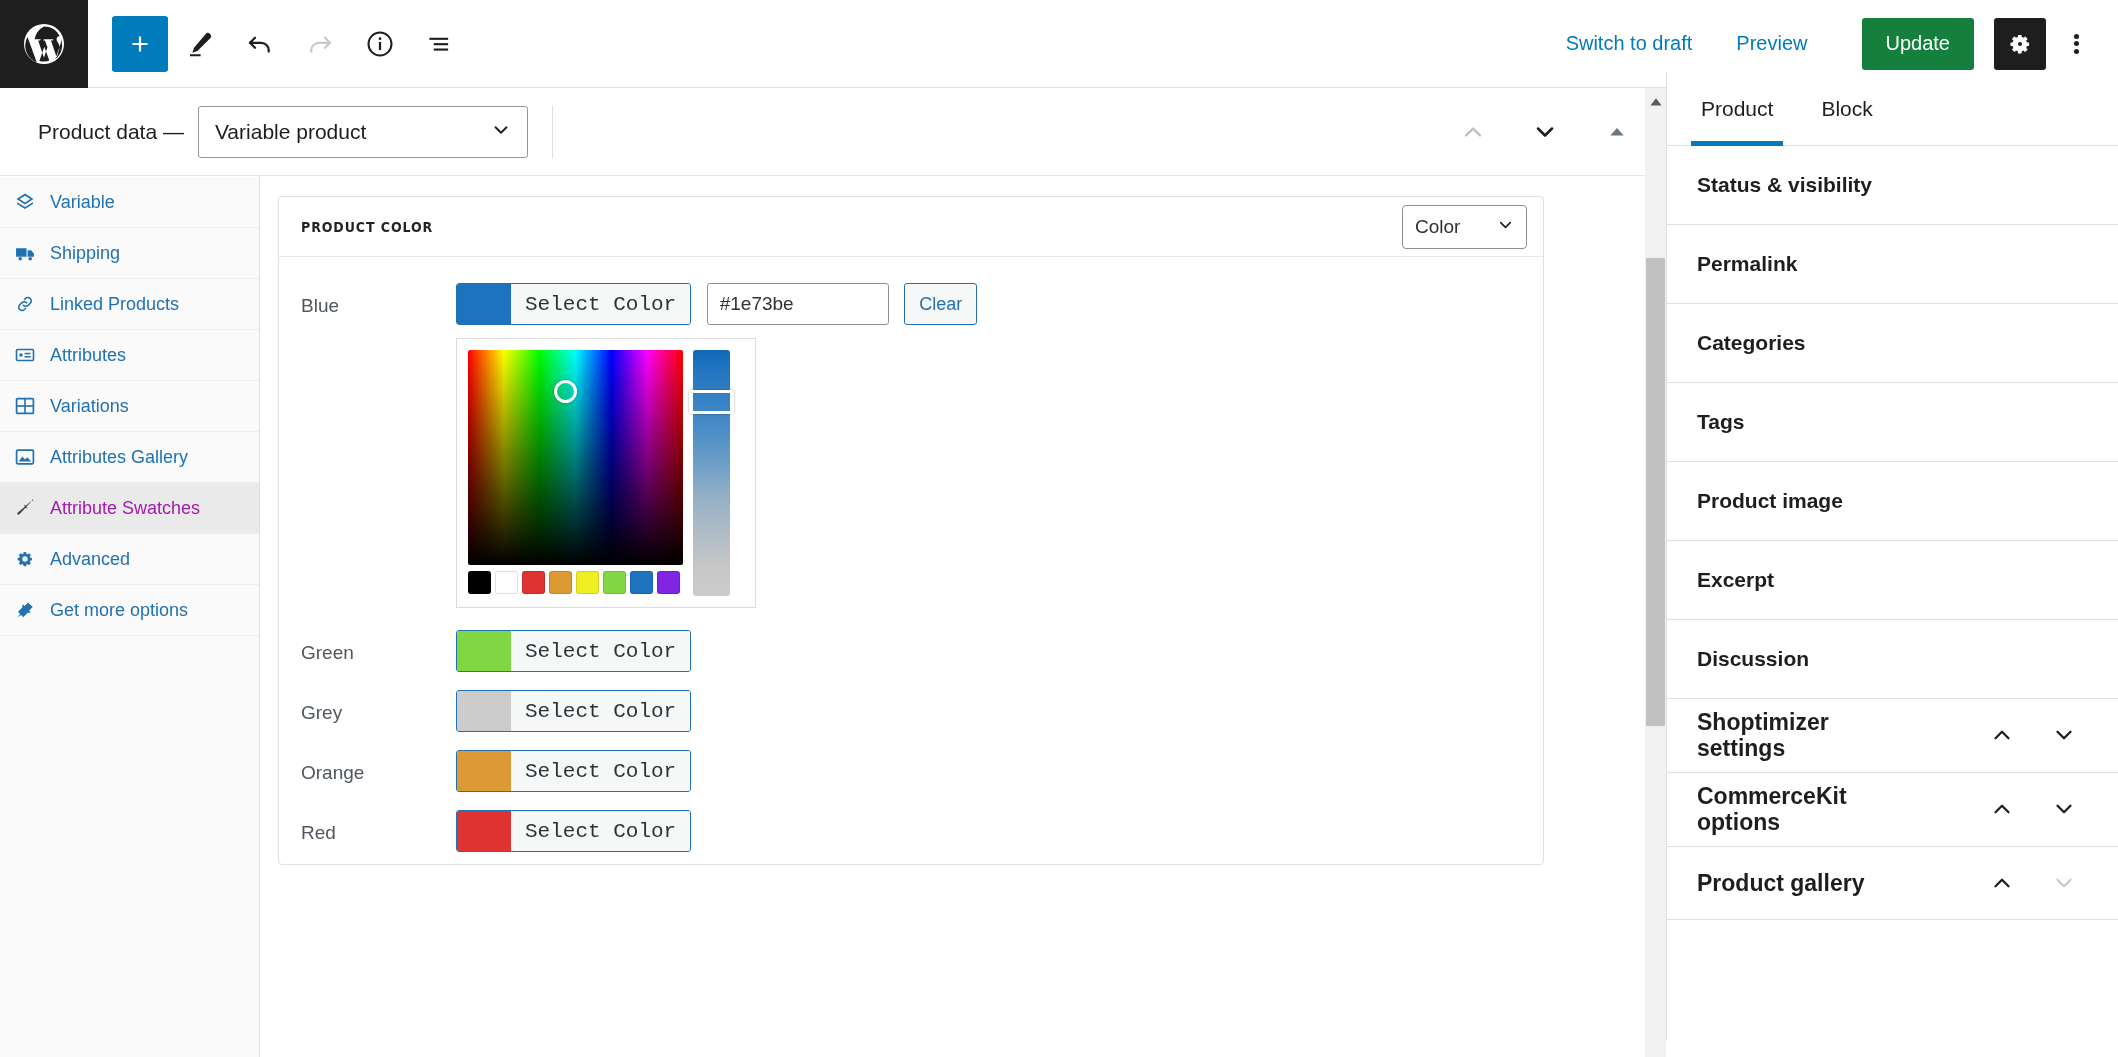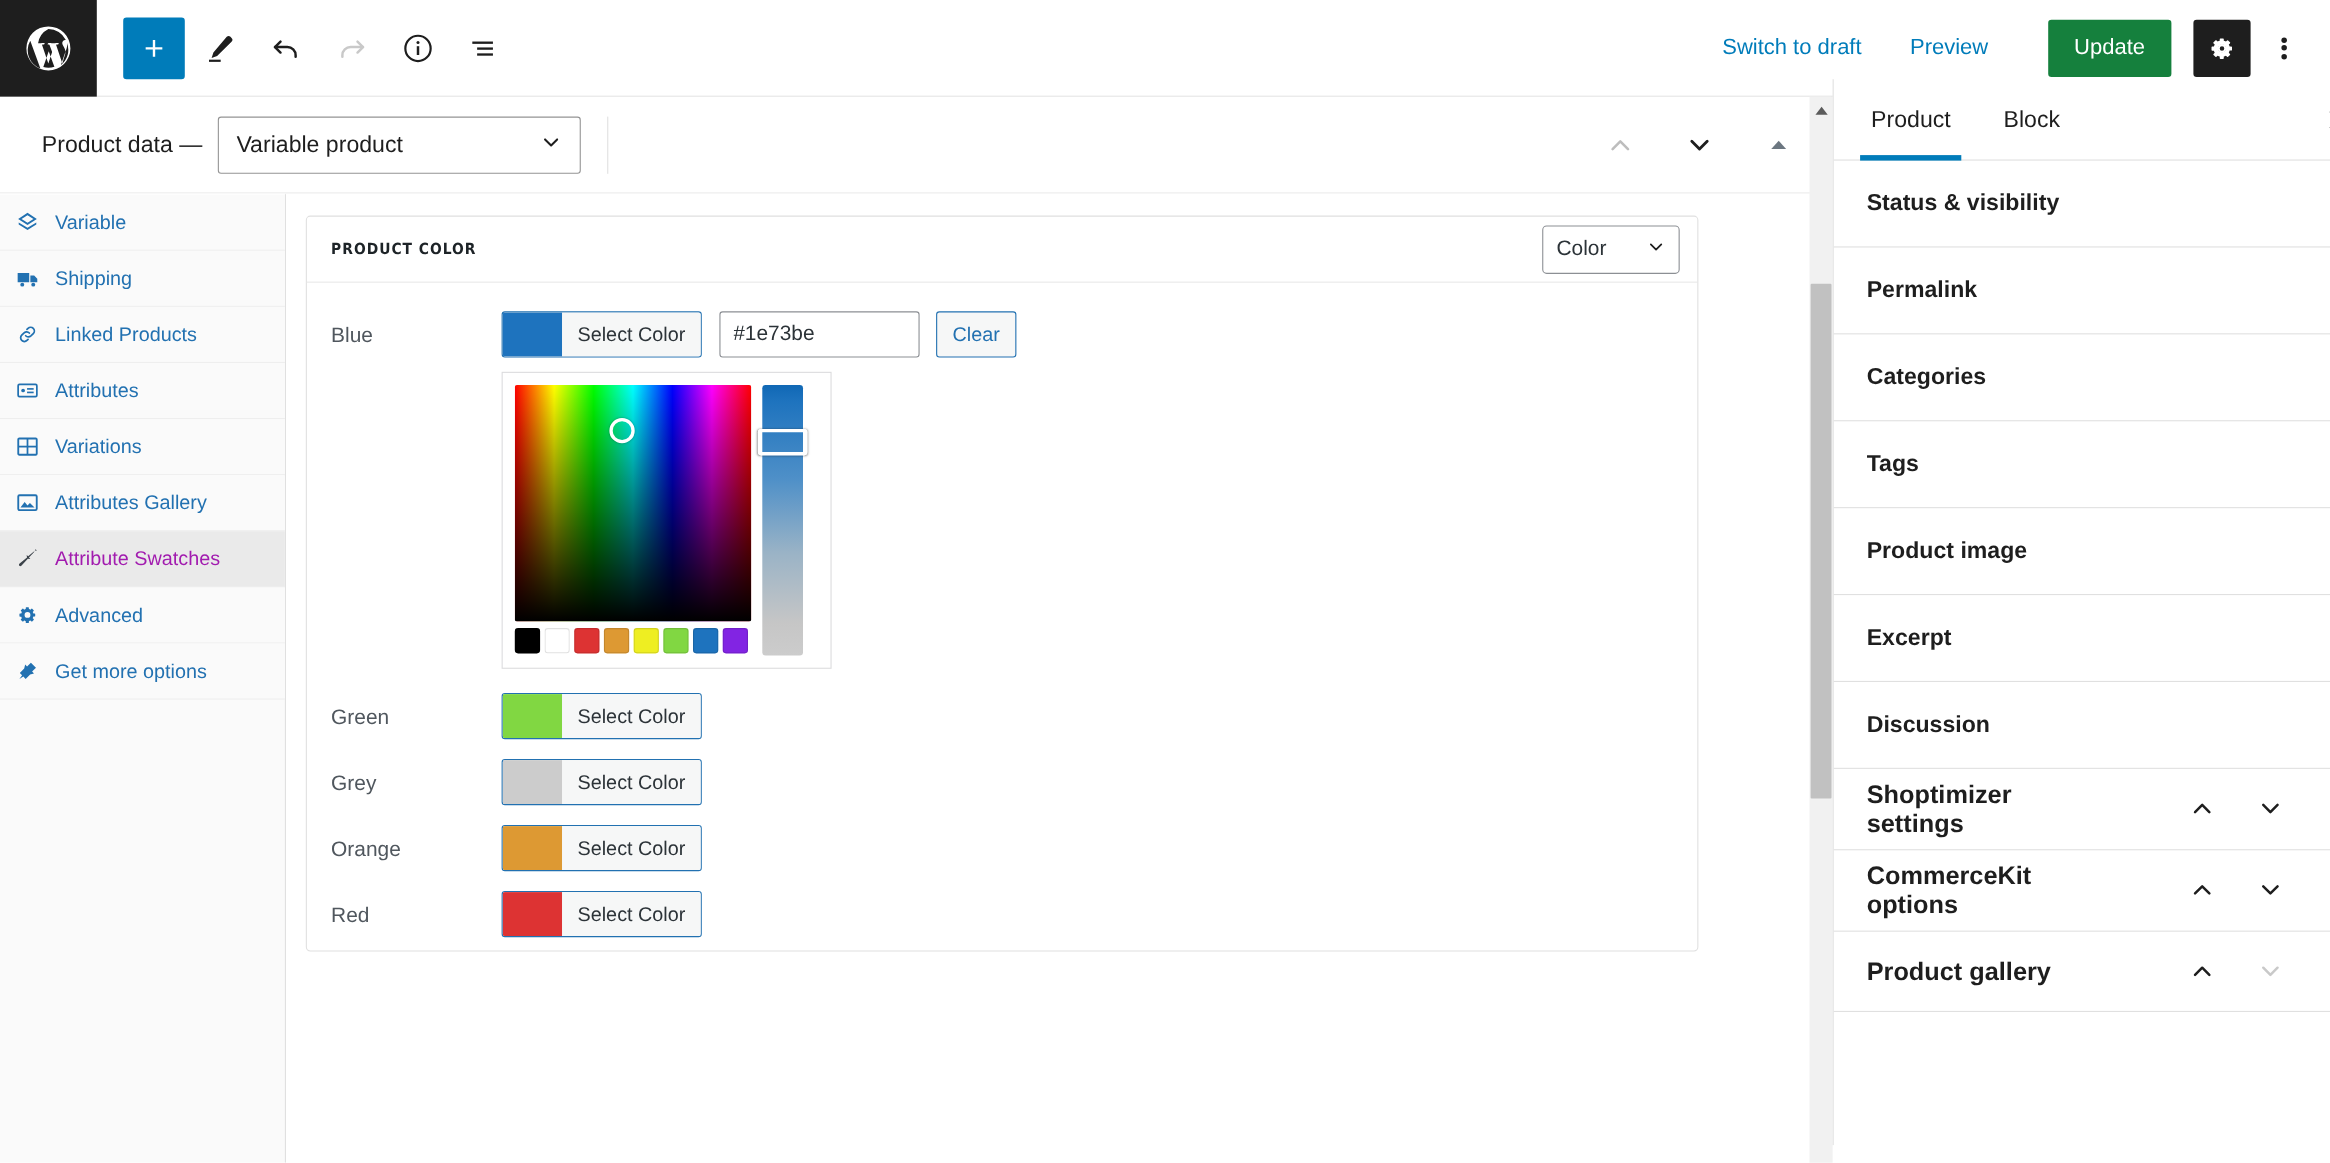--- a/index.html
+++ b/index.html
@@ -147,22 +147,23 @@
 
   .cpicker-btn {
     display: inline-flex; align-items: stretch;
     height: 42px; border: 1px solid #2271b1; border-radius: 3px;
     overflow: hidden; cursor: pointer; background: #f6f7f7;
     vertical-align: middle;
   }
   .cpicker-swatch { width: 54px; flex: none; }
   .cpicker-text {
     display: flex; align-items: center; justify-content: center;
-    padding: 0 14px; font-size: 18px; color: #2c3338; white-space: nowrap;
+    padding: 0 14px; font-size: 21px; color: #2c3338; white-space: nowrap;
     background: #f6f7f7;
+    font-family: Liberation Mono, monospace;
   }
   .hex-input {
     height: 42px; width: 182px; border: 1px solid #8c8f94; border-radius: 3px;
     font-size: 19px; color: #2c3338; padding: 0 12px; margin-left: 11px;
     vertical-align: middle; font-family: "Liberation Sans", sans-serif;
     background: #fff;
   }
   .clear-btn {
     height: 42px; border: 1px solid #2271b1; border-radius: 3px; background: #f6f7f7;
     color: #2271b1; font-size: 18px; padding: 0 14px; margin-left: 11px;

